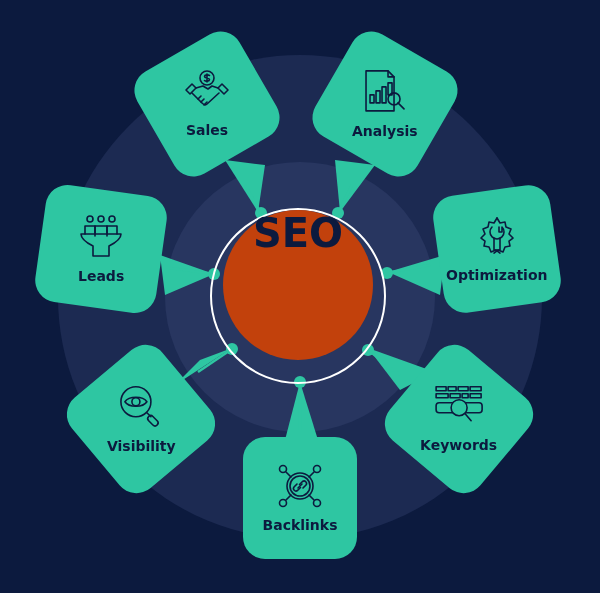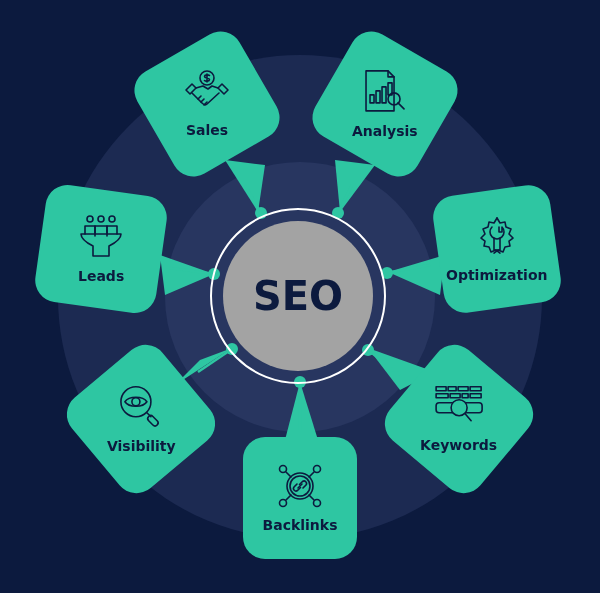--- a/index.html
+++ b/index.html
@@ -8,22 +8,22 @@
       background: #0c1a3e;
       font-family: "DejaVu Sans", "Liberation Sans", sans-serif;
       position: relative;
     }
     .stage { position: absolute; left: 0; top: 0; width: 600px; height: 593px; }
     .ring { position: absolute; border-radius: 50%; }
     .ring-outer { left: 58px; top: 55px; width: 484px; height: 484px; background: #1c2a52; }
     .ring-inner { left: 165px; top: 162px; width: 270px; height: 270px; background: #283660; }
     .ring-white { left: 210px; top: 208px; width: 176px; height: 176px; border: 2px solid #ffffff; box-sizing: border-box; }
     .core {
-      left: 223px; top: 221px; width: 150px; height: 150px; background: #a3a3a3;
-      display: flex; align-items: center; justify-content: center;
+      left: 223px; top: 210px; width: 150px; height: 150px; background: #c2410c;
+      display: flex; justify-content: center;
     }
     .core-label { font-weight: bold; font-size: 40px; color: #0c1a3e; letter-spacing: 0px; }
     svg.links { position: absolute; left: 0; top: 0; }
     .card {
       position: absolute; background: #2ec6a2; border-radius: 22px;
       display: flex; flex-direction: column; align-items: center; justify-content: center;
     }
     .card-inner { display: flex; flex-direction: column; align-items: center; }
     .card-label { font-weight: bold; font-size: 14px; color: #0c1a3e; margin-top: 8px; white-space: nowrap; }
     .icon svg { display: block; }

